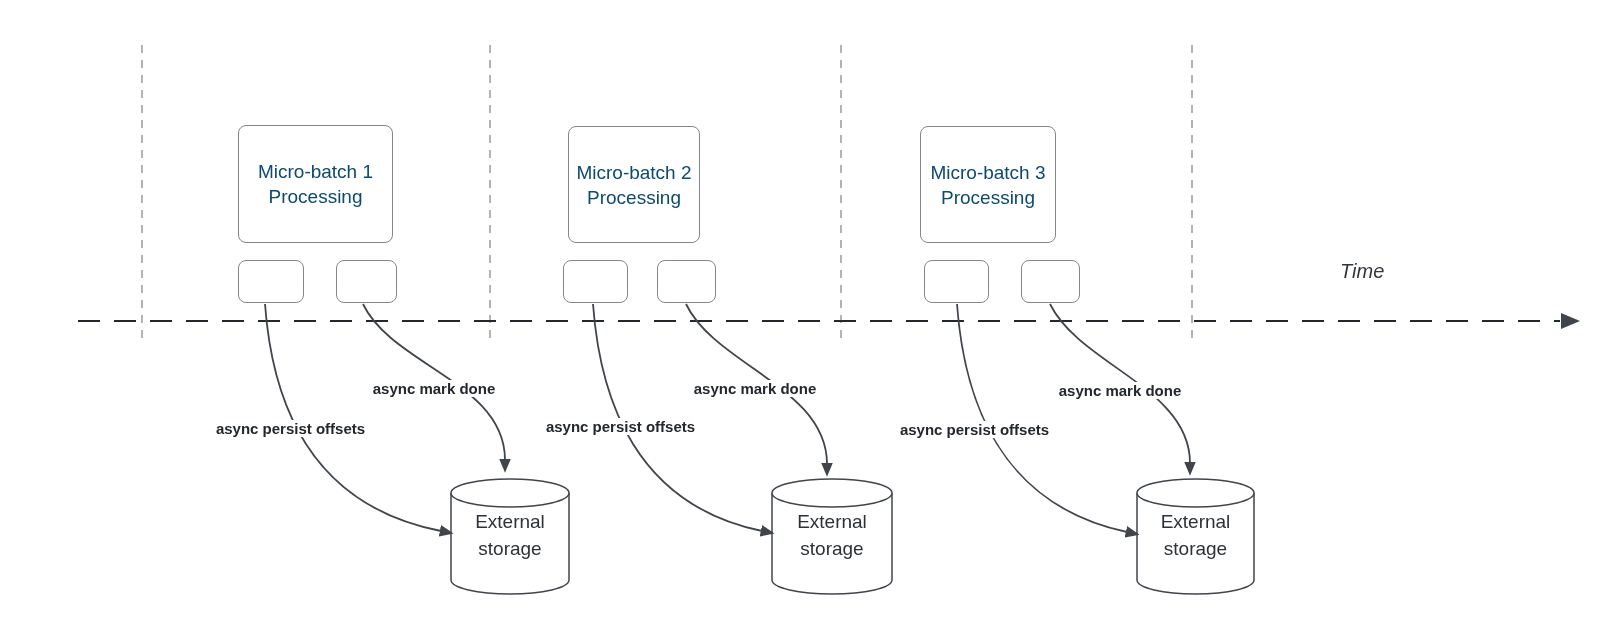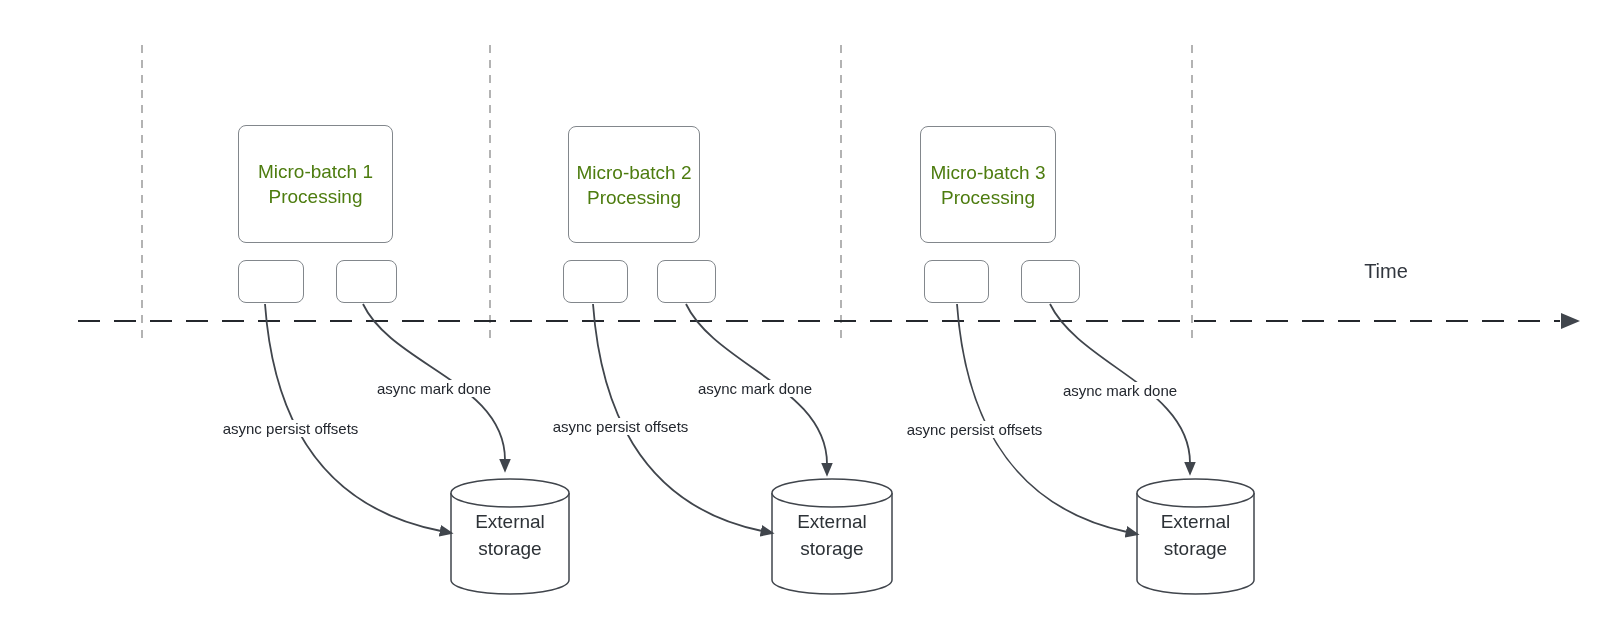--- a/index.html
+++ b/index.html
@@ -17,34 +17,34 @@
     box-sizing: border-box;
     border: 1px solid #82878c;
     border-radius: 8px;
     background: #ffffff;
     display: flex;
     flex-direction: column;
     align-items: center;
     justify-content: center;
     font-size: 19px;
     line-height: 25px;
-    color: #4d7c0f;
+    color: #0c4a6e;
     text-align: center;
   }
   .task-box {
     position: absolute;
     box-sizing: border-box;
     border: 1px solid #82878c;
     border-radius: 8px;
     background: #ffffff;
   }
   .curve-label {
     position: absolute;
     font-size: 15px;
-    font-weight: normal;
+    font-weight: bold;
     color: #23272e;
     text-align: center;
     background: #ffffff;
     white-space: nowrap;
     line-height: 17px;
   }
   .storage-label {
     position: absolute;
     display: flex;
     flex-direction: column;
@@ -55,21 +55,22 @@
     font-size: 19px;
     line-height: 27px;
     color: #2d3237;
     text-align: center;
     pointer-events: none;
   }
   .time-label {
     position: absolute;
     font-size: 20px;
     color: #31363e;
-    text-align: center;
+    text-align: left;
+    font-style: italic;
   }
 </style>
 </head>
 <body>
 
 <div class="canvas">
 
   <svg class="lines-layer" width="1600" height="642" viewBox="0 0 1600 642">
     <defs>
       <marker id="arrowhead" viewBox="0 0 12 10" refX="1" refY="5" markerWidth="14" markerHeight="12" orient="auto" markerUnits="userSpaceOnUse">

